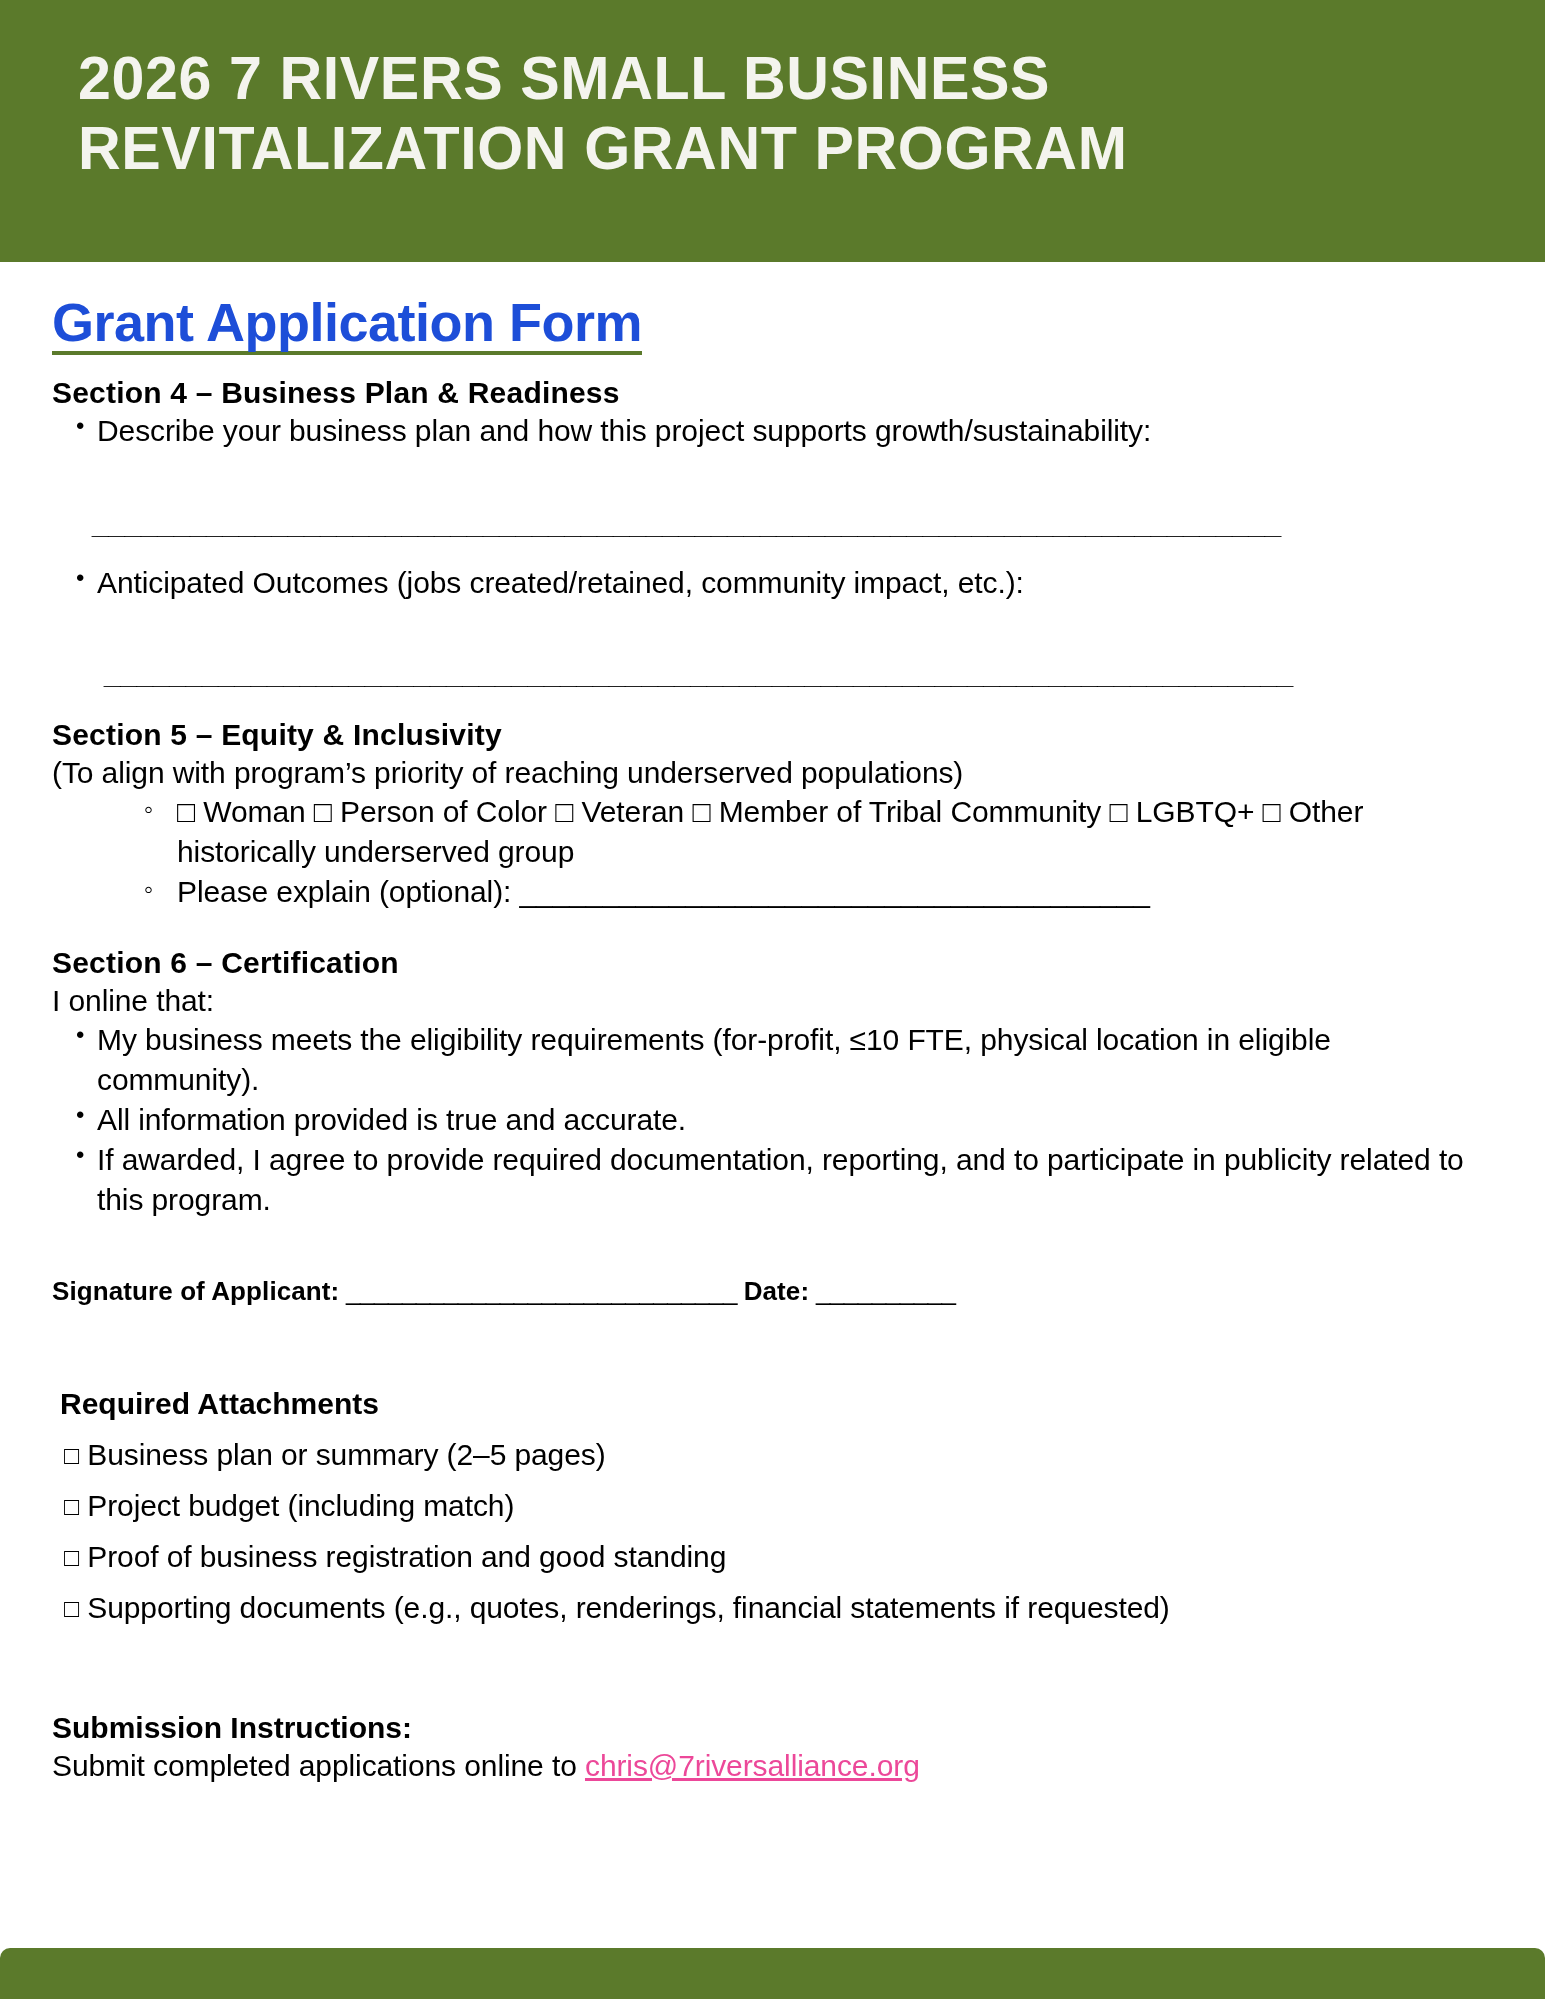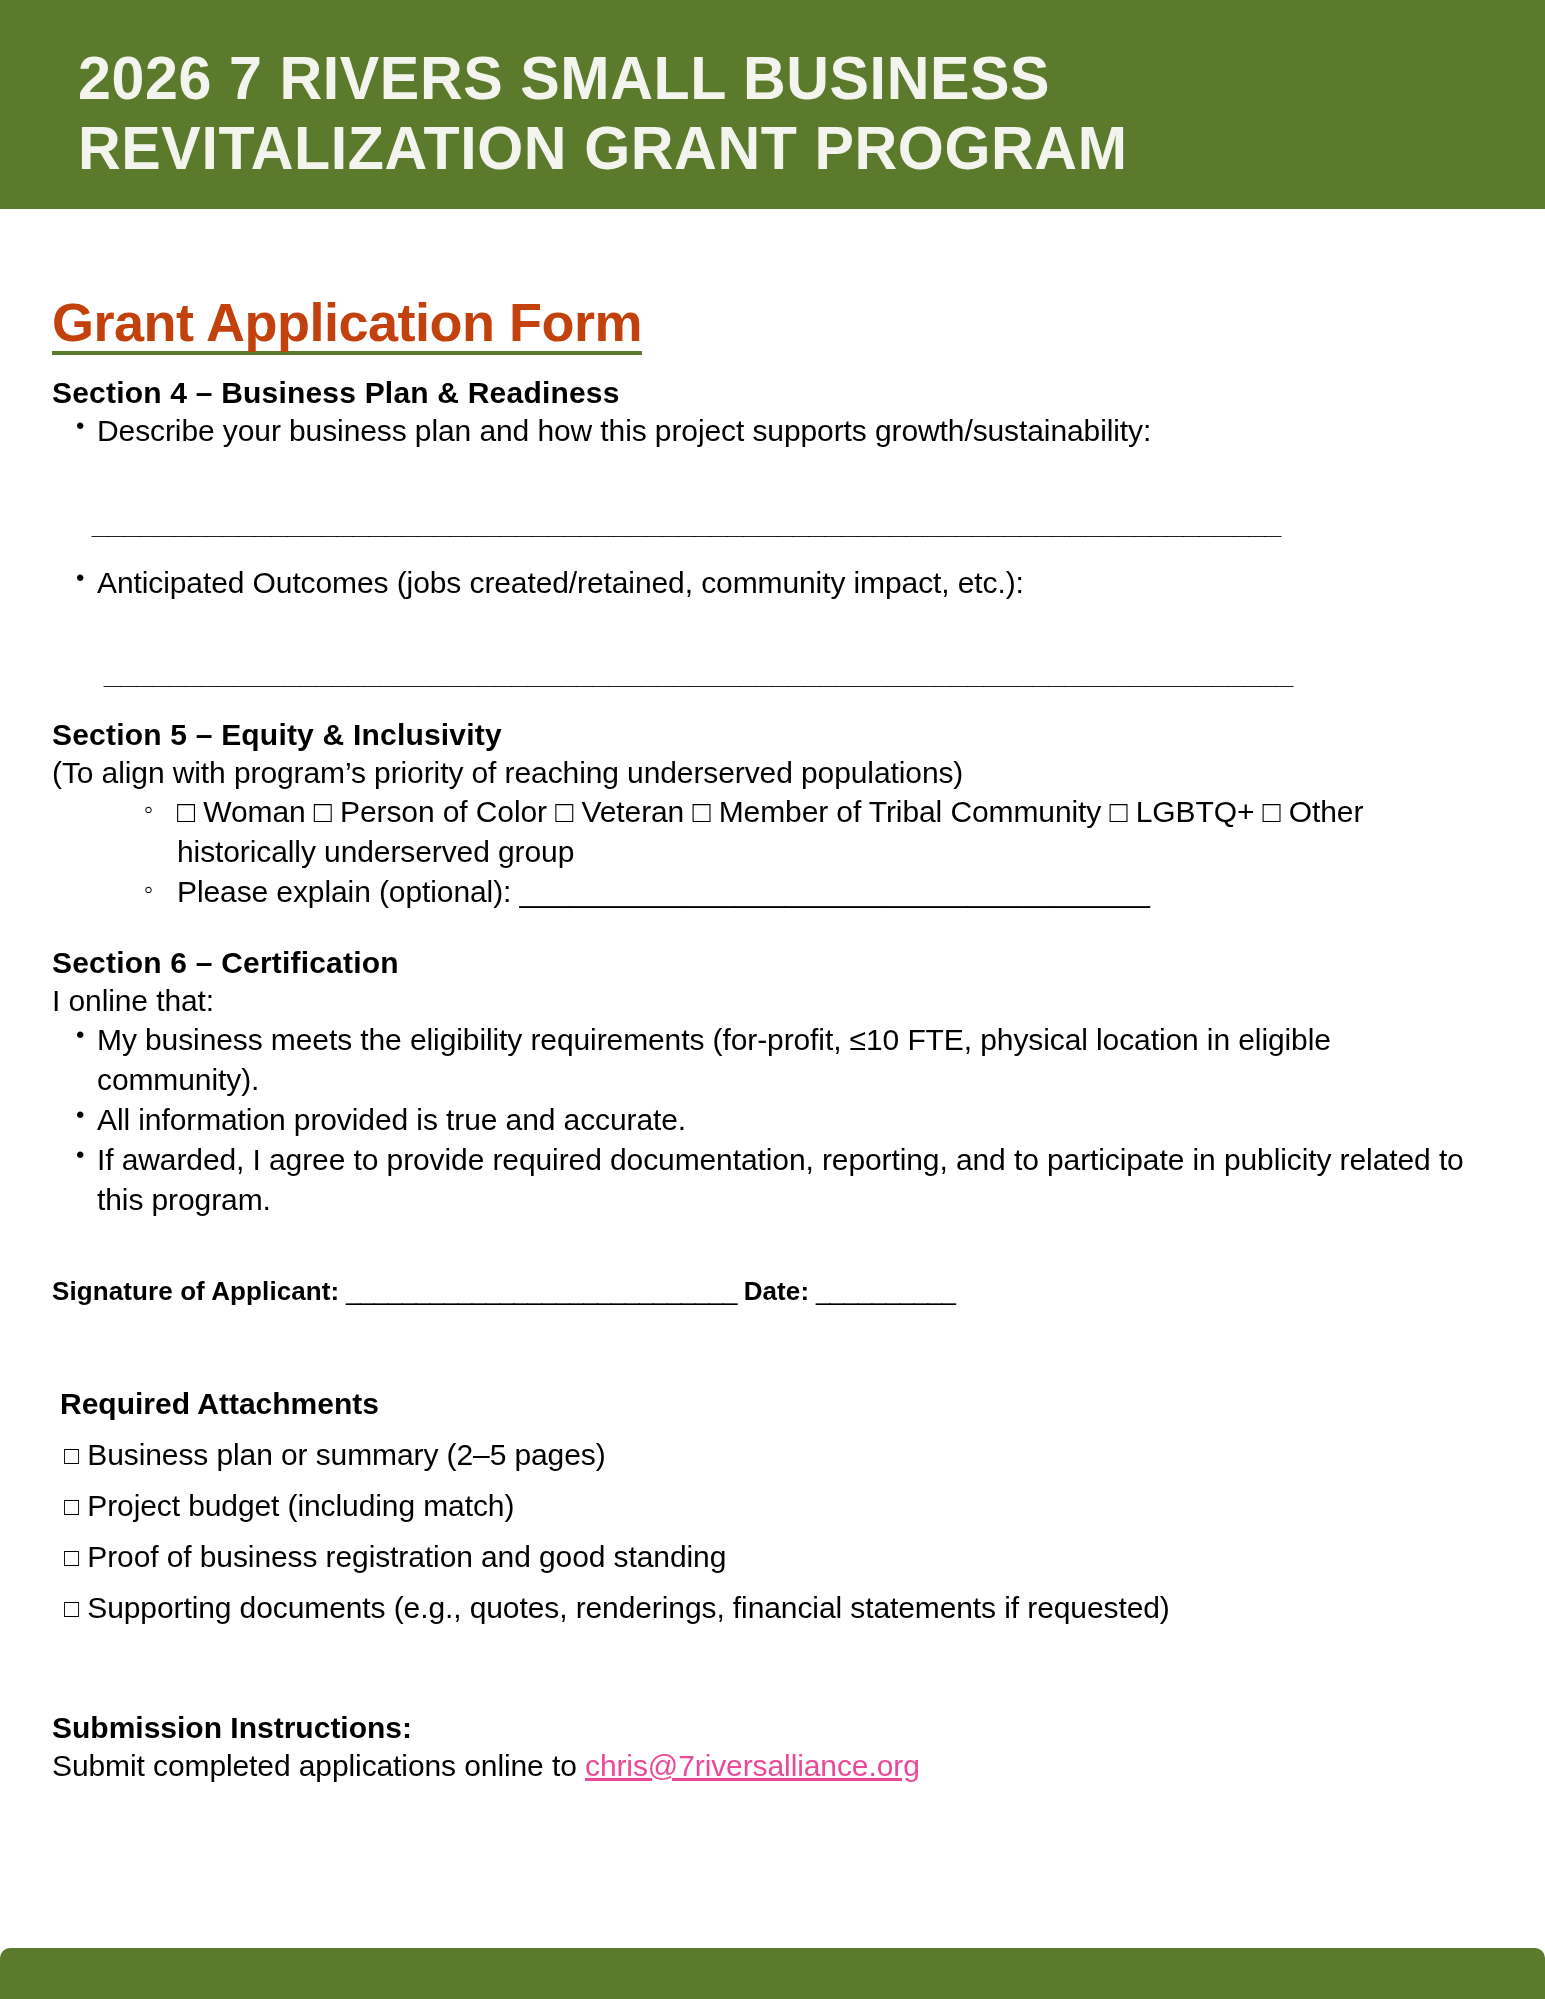--- a/index.html
+++ b/index.html
@@ -15,21 +15,21 @@
     font-family: "Liberation Sans", "DejaVu Sans", sans-serif;
     color: #000000;
   }
 
   
   .header-bar {
     position: absolute;
     left: 0;
     top: 0;
     width: 1545px;
-    height: 209px;
+    height: 262px;
     background: #5b7a2b;
     box-sizing: border-box;
     padding: 44px 70px 0 78px;
   }
   .header-title {
     font-family: "Liberation Sans Narrow", "Liberation Sans", sans-serif;
     font-weight: bold;
     font-size: 61px;
     line-height: 1.14;
     letter-spacing: 0.6px;
@@ -49,21 +49,21 @@
     width: 1545px;
     padding: 0 48px 0 52px;
     box-sizing: border-box;
   }
 
   .form-title {
     font-family: "Liberation Sans Narrow", "Liberation Sans", sans-serif;
     font-weight: bold;
     font-size: 54px;
     line-height: 1.0;
-    color: #c2410c;
+    color: #1d4ed8;
     margin: 33px 0 0 0;
     display: inline-block;
     border-bottom: 4px solid #5b7a2b;
     padding-bottom: 2px;
     letter-spacing: -0.5px;
   }
 
   .section-head {
     font-family: "Liberation Sans Narrow", "Liberation Sans", sans-serif;
     font-weight: bold;

